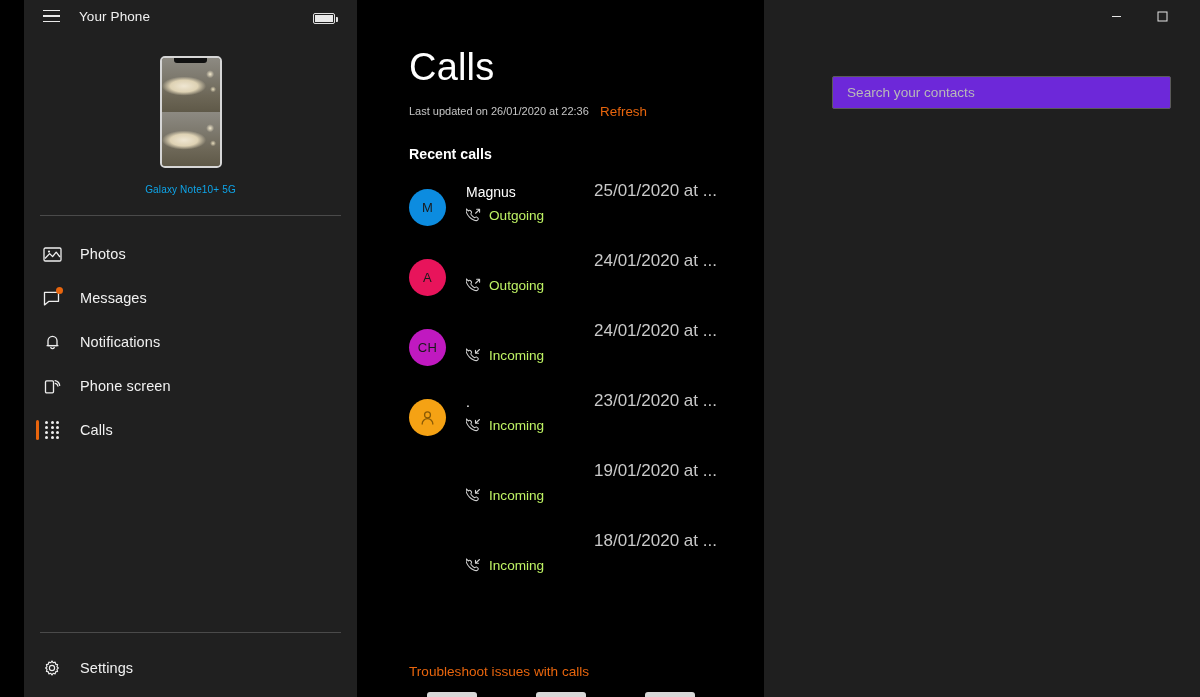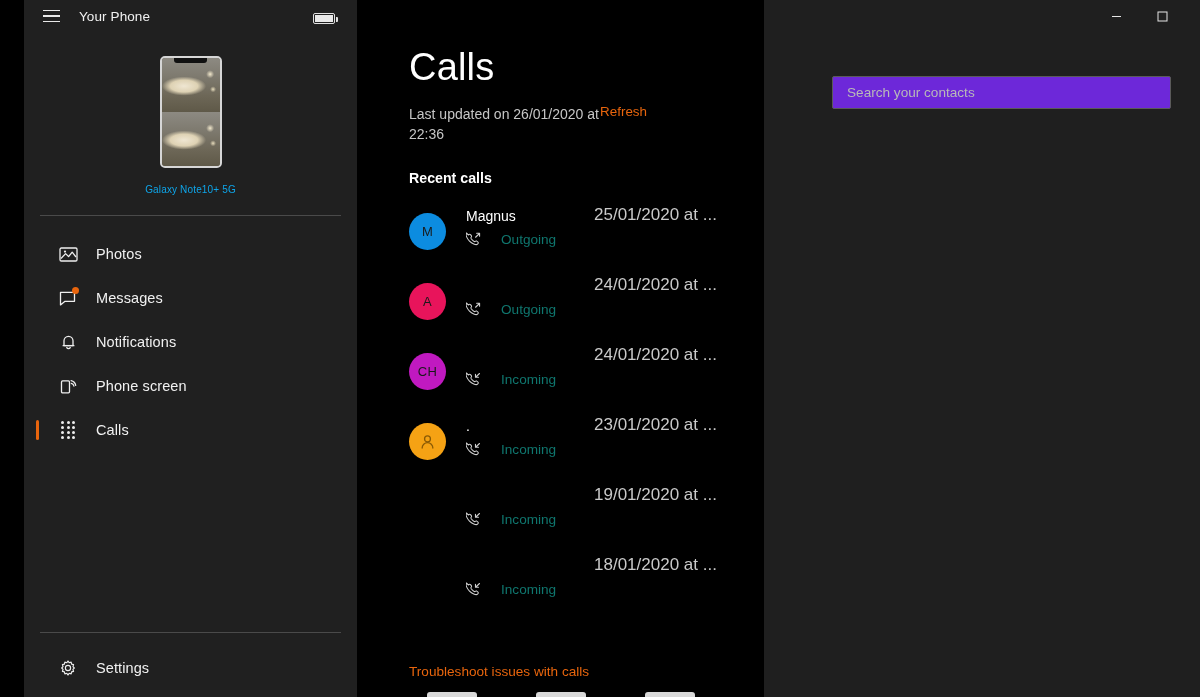--- a/index.html
+++ b/index.html
@@ -68,21 +68,21 @@
   .device-name {
     font-size:10px; color:#0ea5e9; margin-top:16px; letter-spacing:.15px;
   }
   .divider {
     height:1px; background:#4a4a4a; margin:20px 16px 0 16px;
   }
 
   .nav { margin-top:16px; }
   .nav-item {
     position:relative; height:44px; display:flex; align-items:center;
-    padding-left:32px; cursor:pointer;
+    padding-left:16px; cursor:pointer;
   }
   .nav-item .bar {
     position:absolute; left:12px; top:12px; width:3px; height:20px;
     background:#e8650d; border-radius:2px; display:none;
   }
   .nav-item.active .bar { display:block; }
   .nav-icon {
     width:24px; height:24px; flex:0 0 24px; position:relative;
     display:flex; align-items:center; justify-content:center;
     color:#eee;
@@ -103,41 +103,41 @@
   .sidebar-bottom .nav-item { height:42px; margin-bottom:8px; }
 
   
   .calls {
     width:407px; flex:0 0 407px; height:697px;
     background:#000; position:relative; overflow:hidden;
   }
   .calls-inner { padding:48px 20px 0 52px; }
   .calls-title { font-size:38px; color:#fff; font-weight:400; letter-spacing:.2px; line-height:1.05; }
   .meta-row { margin-top:16px; position:relative; max-width:300px; }
-  .meta-text { font-size:14px; color:#c6c6c6; line-height:1.45; max-width:215px; }
+  .meta-text { font-size:11px; color:#c6c6c6; line-height:1.45; max-width:215px; }
   .refresh-link {
     position:absolute; right:62px; top:0;
     font-size:13.4px; color:#e8650d; cursor:pointer;
   }
   .recent-head { margin-top:26px; font-size:14.2px; color:#fff; font-weight:700; }
 
   .call-list { margin-top:14px; }
   .call-row { position:relative; height:70px; cursor:pointer; }
   .avatar {
     position:absolute; left:0; top:13px; width:37px; height:37px;
     border-radius:50%; display:flex; align-items:center; justify-content:center;
     font-size:13px; color:#1a1a1a; letter-spacing:.3px;
   }
   .call-name {
     position:absolute; left:57px; top:8px;
     font-size:14px; font-weight:400; color:#fff;
   }
   .call-type {
     position:absolute; left:57px; top:32px;
-    font-size:13.6px; color:#0f766e; display:flex; align-items:flex-start; gap:20px;
+    font-size:13.6px; color:#bef264; display:flex; align-items:flex-start; gap:8px;
   }
   .call-date {
     position:absolute; left:185px; top:5px;
     font-size:17px; color:#c9c9c9; white-space:nowrap;
   }
   .troubleshoot {
     position:absolute; left:52px; bottom:18px;
     font-size:13.6px; color:#e8650d; cursor:pointer;
   }
   .peek-row {

